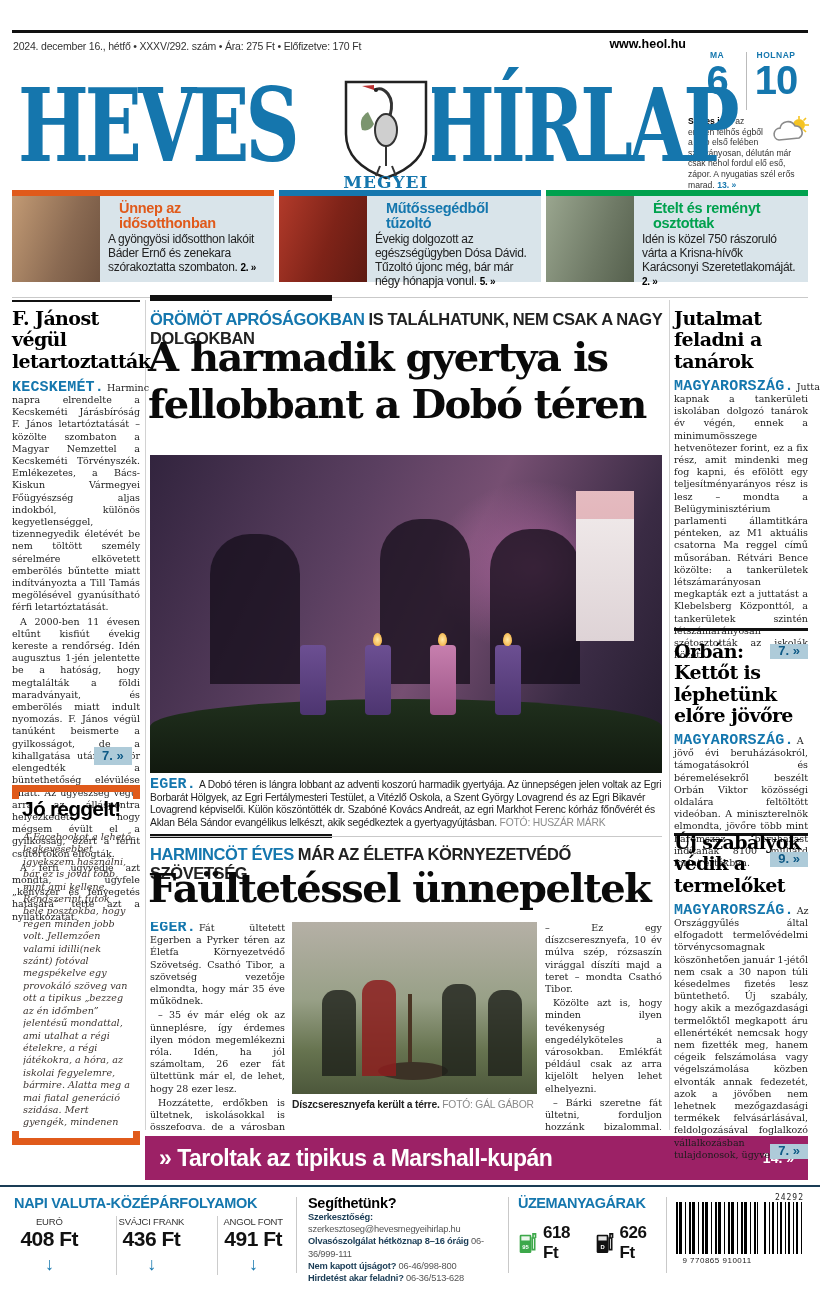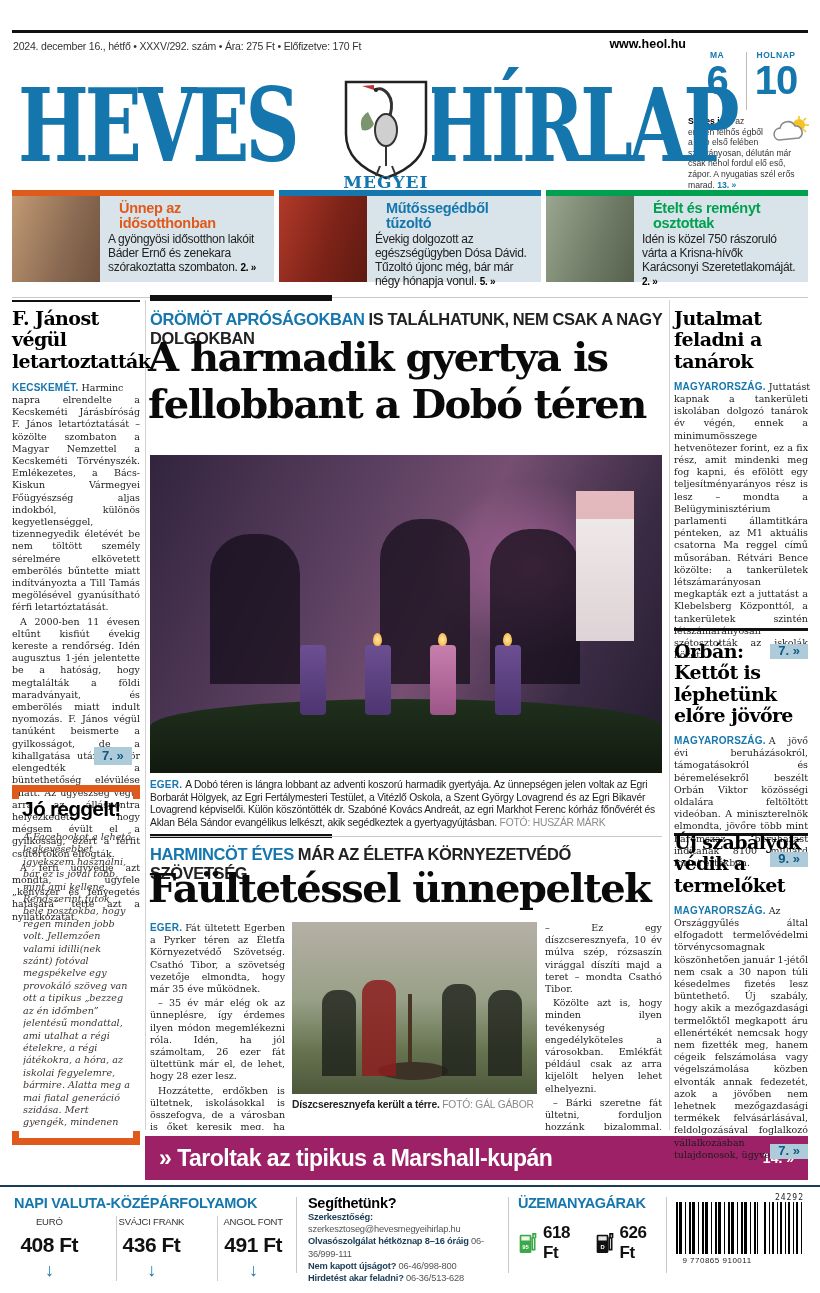--- a/index.html
+++ b/index.html
@@ -44,21 +44,21 @@
   .content-toprule { position:absolute; left:12px; top:297px; width:796px; height:1px; background:#c9c9c9; }
   .kicker-blackbar { position:absolute; left:150px; top:295px; width:182px; height:6px; background:#111; }
   .vrule { position:absolute; top:300px; bottom:163px; width:1px; background:#d2d2d2; }
   .vrule.v1 { left:145px; } .vrule.v2 { left:669px; }
   .leftcol-toprule { position:absolute; left:12px; top:300px; width:128px; height:2px; background:#111; }
 
   
   .serifbody { font-family:"DejaVu Serif", serif; font-size:9.5px; line-height:12.2px; text-align:justify; color:#1c1c1c; }
   .serifbody p { margin-bottom:2px; text-indent:8px; }
   .serifbody p.noindent { text-indent:0; }
-  .loc { color:#1577ae; font-weight:bold; font-family:Liberation Sans, sans-serif; font-size:10px; letter-spacing:0.2px; margin-right:3px; }
+  .loc { color:#1577ae; font-weight:bold; font-family:Liberation Mono, monospace; font-size:15px; letter-spacing:0.2px; margin-right:3px; }
   .badge { display:inline-block; background:#aecbd9; color:#0e5a86; font-family:"Liberation Sans",sans-serif; font-weight:bold; font-size:13px; padding:1px 8px 2px; }
   .art-title { font-family:"DejaVu Serif", serif; font-weight:bold; font-size:19px; line-height:1.12; letter-spacing:-0.6px; color:#000; }
 
   
   .left-article { position:absolute; left:12px; top:308px; width:128px; }
   .left-article .art-title { margin-bottom:10px; }
   .left-badge { position:absolute; left:94px; top:747px; }
 
   .goodmorning { position:absolute; left:12px; top:785px; width:128px; height:360px; }
   .gm-bracket-top { position:absolute; left:0; right:0; top:0; height:14px; border-top:7px solid #e05a1b; border-left:7px solid #e05a1b; border-right:7px solid #e05a1b; }
@@ -112,21 +112,21 @@
   .footer { position:absolute; left:0; top:1187px; width:820px; height:106px; background:#fff; }
   .f-vrule { position:absolute; top:10px; height:76px; width:1px; background:#c9c9c9; }
   .fv1 { left:296px; } .fv2 { left:508px; } .fv3 { left:666px; }
 
   .currency { position:absolute; left:14px; top:8px; width:274px; }
   .cur-title { font-size:14.5px; font-weight:bold; color:#1577ae; letter-spacing:-0.3px; }
   .cur-row { display:flex; margin-top:5px;gap:31px; }
   .cur-item { width:92px; text-align:center; border-left:1px solid #ccc; }
   .cur-item:first-child { border-left:none; }
   .cur-name { font-size:9.5px; color:#333; letter-spacing:-0.2px; }
-  .cur-val { font-size:21px; font-weight:bold; color:#111; letter-spacing:-0.5px; margin-top:6px; }
+  .cur-val { font-size:21px; font-weight:bold; color:#111; letter-spacing:-0.5px; }
   .cur-arrow { color:#1577ae; font-weight:bold; font-size:18px; }
 
   .help { position:absolute; left:308px; top:8px; width:192px; }
   .help-title { font-size:14.5px; font-weight:bold; color:#000; letter-spacing:-0.3px; }
   .help-line { font-size:9.3px; line-height:12.2px; color:#555; letter-spacing:-0.2px; }
   .help-line b { color:#1a3c55; }
 
   .fuel { position:absolute; left:518px; top:8px; width:140px; }
   .fuel-title { font-size:14.5px; font-weight:bold; color:#1577ae; letter-spacing:-0.5px; }
   .fuel-row { display:flex; align-items:center; gap:5px; margin-top:12px; }

